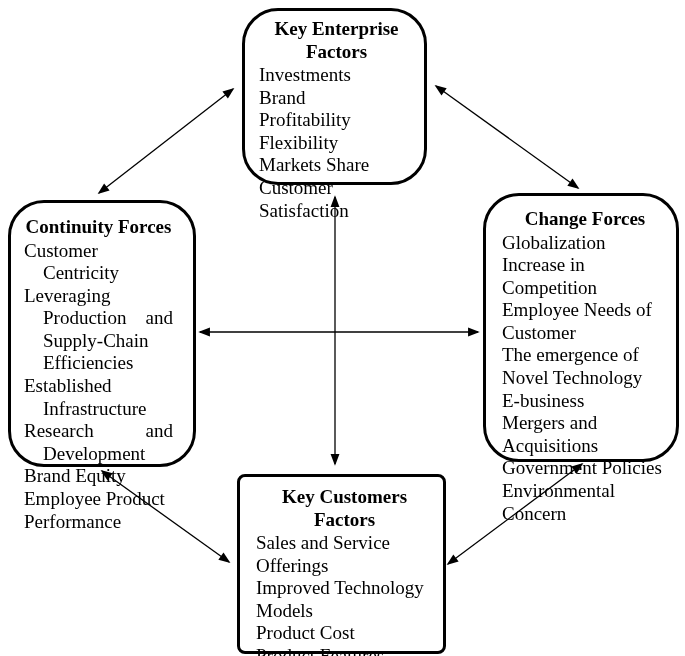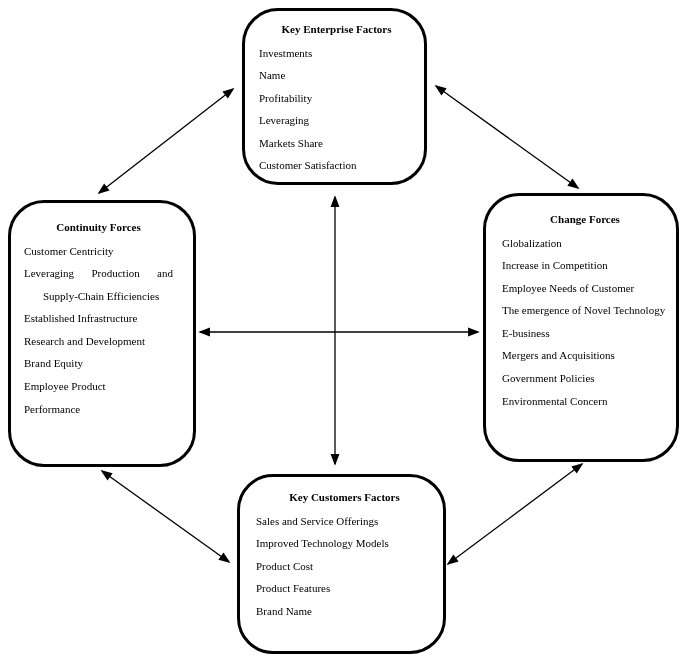--- a/index.html
+++ b/index.html
@@ -16,40 +16,40 @@
     position: absolute;
     left: 0; top: 0;
     width: 685px; height: 656px;
   }
   .box {
     position: absolute;
     background: #ffffff;
     border: 3.5px solid #000000;
     border-radius: 36px;
     box-sizing: border-box;
-    font-size: 11px;
+    font-size: 19px;
   }
   .box-title {
     font-weight: bold;
     text-align: center;
     line-height: 22.5px;
     margin-bottom: 1px;
   }
   .item {
     line-height: 22.6px;
   }
   
   .box-top    { left: 242px; top: 8px;   width: 185px; height: 177px; padding: 7px 10px 0 14px; }
   
   .box-left   { left: 8px;   top: 200px; width: 188px; height: 267px; padding: 13px 20px 0 13px; }
   .box-left .item { text-align: justify; padding-left: 19px; text-indent: -19px; }
   
   .box-right  { left: 483px; top: 193px; width: 196px; height: 269px; padding: 12px 8px 0 16px; }
   
-  .box-bottom { left: 237px; top: 474px; width: 209px; height: 180px; padding: 9px 10px 0 16px; }
+  .box-bottom { left: 237px; top: 474px; width: 209px; height: 180px; padding: 9px 10px 0 16px; border-radius: 8px; }
 </style>
 </head>
 <body>
 
 <div class="canvas">
 
   <svg class="arrow-layer" viewBox="0 0 685 656" xmlns="http://www.w3.org/2000/svg">
     <defs>
       <marker id="ah" viewBox="0 0 10 10" refX="8.5" refY="5" markerWidth="11" markerHeight="9" orient="auto-start-reverse">
         <path d="M0,1.2 L10,5 L0,8.8 z" fill="#000000"></path>
@@ -61,23 +61,23 @@
     <line x1="436" y1="86" x2="578" y2="188" stroke="#000000" stroke-width="1.3" marker-start="url(#ah)" marker-end="url(#ah)"></line>
     <line x1="102" y1="471" x2="229" y2="562" stroke="#000000" stroke-width="1.3" marker-start="url(#ah)" marker-end="url(#ah)"></line>
     <line x1="448" y1="564" x2="582" y2="464" stroke="#000000" stroke-width="1.3" marker-start="url(#ah)" marker-end="url(#ah)"></line>
   </svg>
 
   <div class="box box-top">
     <div class="box-title">Key Enterprise Factors</div>
     <div class="box-items">
 
     <div class="item">Investments</div>
-        <div class="item">Name</div>
+        <div class="item">Brand</div>
         <div class="item">Profitability</div>
-        <div class="item">Leveraging</div>
+        <div class="item">Flexibility</div>
         <div class="item">Markets Share</div>
         <div class="item">Customer Satisfaction</div>
       </div>
   </div>
 
   <div class="box box-left">
     <div class="box-title">Continuity Forces</div>
     <div class="box-items">
 
     <div class="item">Customer Centricity</div>

